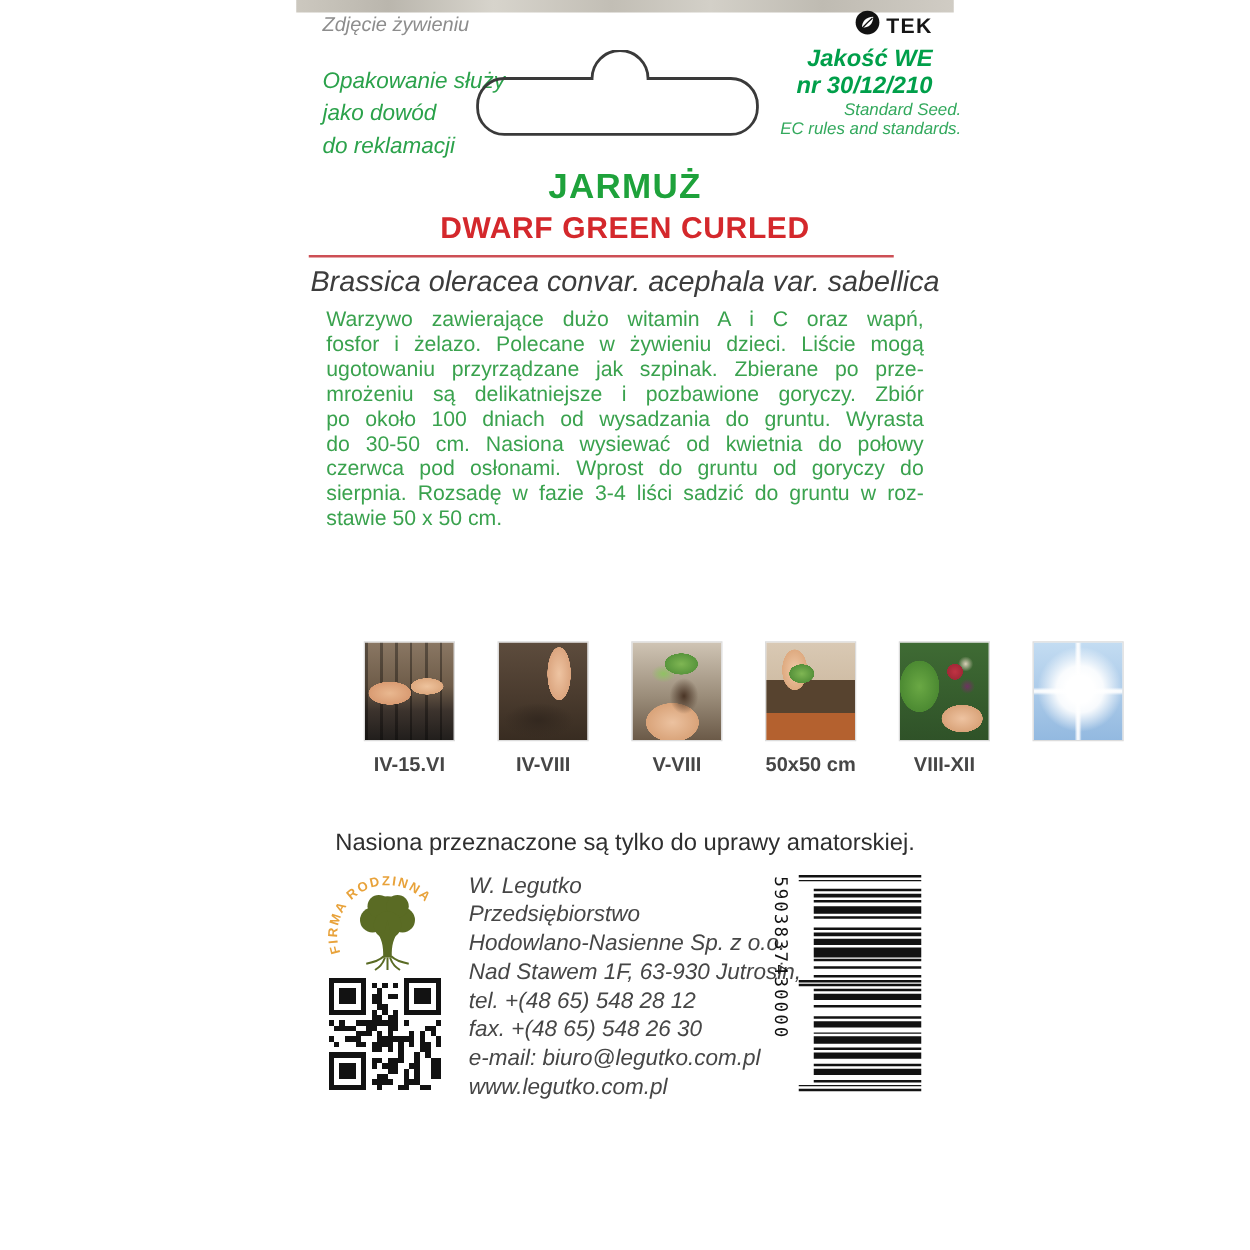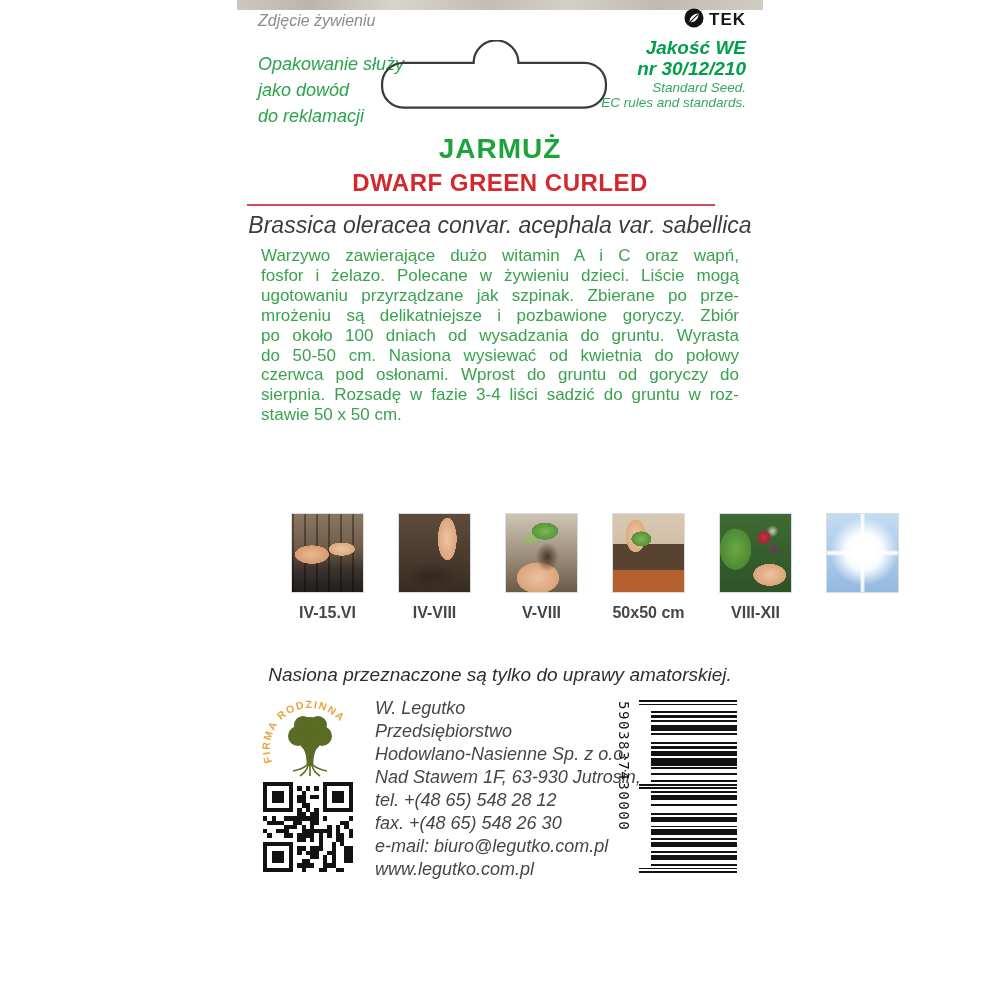--- a/index.html
+++ b/index.html
@@ -15,21 +15,21 @@
   .claim-note{position:absolute;left:258px;top:51px;font-size:18px;font-style:italic;
     color:#2ba24b;line-height:26px;}
 
   .tag-svg{position:absolute;left:379px;top:40px;}
 
   .tek-block{position:absolute;left:560px;top:8px;width:186px;text-align:left;}
   .tek-row{display:flex;justify-content:flex-end;align-items:center;gap:5px;}
   .tek-label{font-size:17px;font-weight:600;letter-spacing:1px;color:#151515;}
   .quality-bold{position:absolute;left:560px;top:37px;width:186px;text-align:right;
     font-size:19px;font-weight:bold;font-style:italic;color:#009f4a;line-height:21px;}
-  .quality-small{position:absolute;left:560px;top:80px;width:186px;text-align:right;
+  .quality-small{position:absolute;left:583px;top:80px;width:186px;text-align:right;
     font-size:13.5px;font-style:italic;color:#33a95d;line-height:15px;}
 
   .col-center{position:absolute;left:237px;width:526px;text-align:center;}
   .crop-name{top:133px;font-size:28px;font-weight:bold;letter-spacing:1px;color:#1ea23b;}
   .variety-name{top:169px;font-size:24px;font-weight:600;letter-spacing:.5px;color:#d4282c;}
   .red-rule{position:absolute;left:247px;top:204px;width:468px;height:2px;background:#cd4f55;}
   .latin-name{top:212px;font-size:23px;font-style:italic;color:#3c3c3c;}
 
   .description{position:absolute;left:261px;top:246px;width:478px;
     font-size:17px;line-height:19.9px;color:#3aa24e;}
@@ -68,21 +68,21 @@
     radial-gradient(ellipse 26px 34px at 22% 45%,#6aa844 0%,#4c8a32 60%,rgba(0,0,0,0) 61%),
     radial-gradient(ellipse 24px 16px at 70% 78%,#eec3a1 0%,#d9a379 68%,rgba(0,0,0,0) 69%),
     linear-gradient(180deg,#3f6b34 0%,#2f5228 100%);}
   .tile-sun{background:
     linear-gradient(0deg,rgba(255,255,255,0) 0 46%,rgba(255,255,255,.9) 49% 51%,rgba(255,255,255,0) 54% 100%),
     linear-gradient(90deg,rgba(255,255,255,0) 0 46%,rgba(255,255,255,.9) 49% 51%,rgba(255,255,255,0) 54% 100%),
     radial-gradient(circle at 52% 48%,#ffffff 0 20%,rgba(255,255,255,.92) 34%,rgba(255,255,255,0) 62%),
     linear-gradient(180deg,#c3dcf2 0%,#93b9e0 100%);}
 
   .amateur-note{position:absolute;left:237px;top:664px;width:526px;text-align:center;
-    font-size:19px;font-style:italic;font-weight:500;color:#2e2e2e;}
+    font-size:19px;font-weight:500;color:#2e2e2e;}
 
   .family-logo{position:absolute;left:260px;top:694px;}
   .qr{position:absolute;left:263px;top:782px;width:90px;height:90px;}
 
   .company{position:absolute;left:375px;top:697px;font-size:18px;font-style:italic;
     color:#464646;line-height:23px;}
 
   .barcode-digits{position:absolute;left:616px;top:701px;height:172px;
     writing-mode:vertical-rl;text-orientation:sideways;
     font-family:"DejaVu Sans Mono",monospace;font-size:14px;letter-spacing:1.6px;color:#111;}
@@ -133,21 +133,21 @@
   <div class="col-center variety-name">DWARF GREEN CURLED</div>
   <div class="red-rule"></div>
   <div class="col-center latin-name">Brassica oleracea convar. acephala var. sabellica</div>
 
   <div class="description">
       <div class="desc-line">Warzywo zawierające dużo witamin A i C oraz wapń,</div>
       <div class="desc-line">fosfor i żelazo. Polecane w żywieniu dzieci. Liście mogą</div>
       <div class="desc-line">ugotowaniu przyrządzane jak szpinak. Zbierane po prze-</div>
       <div class="desc-line">mrożeniu są delikatniejsze i pozbawione goryczy. Zbiór</div>
       <div class="desc-line">po około 100 dniach od wysadzania do gruntu. Wyrasta</div>
-      <div class="desc-line">do 50-50 cm. Nasiona wysiewać od kwietnia do połowy</div>
+      <div class="desc-line">do 30-50 cm. Nasiona wysiewać od kwietnia do połowy</div>
       <div class="desc-line">czerwca pod osłonami. Wprost do gruntu od goryczy do</div>
       <div class="desc-line">sierpnia. Rozsadę w fazie 3-4 liści sadzić do gruntu w roz-</div>
       <div class="desc-line">stawie 50 x 50 cm.</div>
     </div>
 
   <div class="steps">
     <div class="step">
       <div class="tile tile-tray"></div>
       <div class="step-label">IV-15.VI</div>
     </div>

